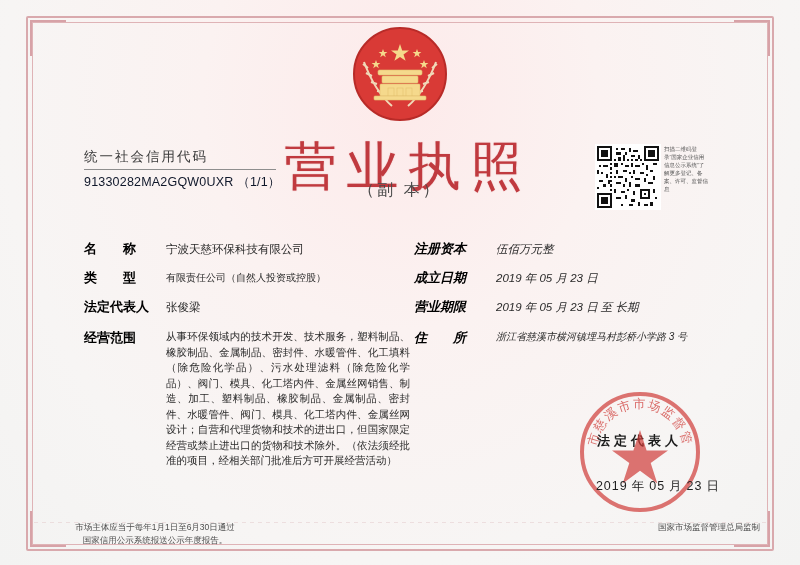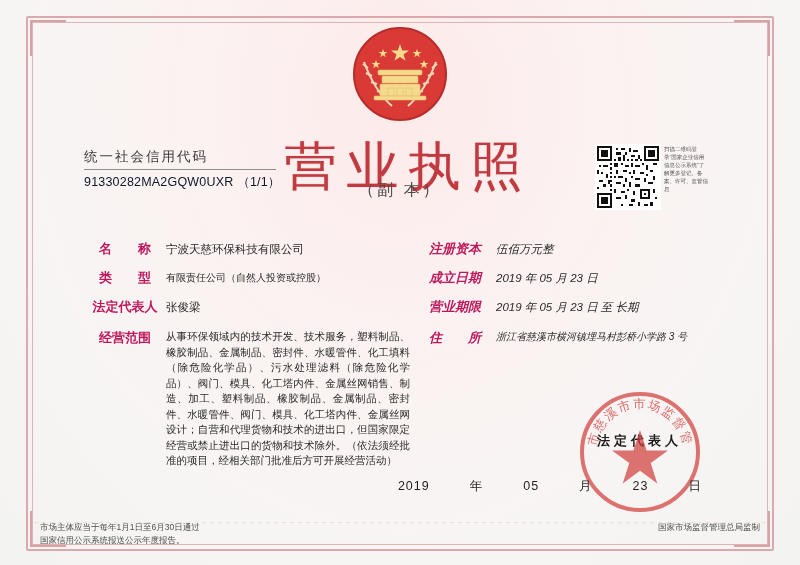--- a/index.html
+++ b/index.html
@@ -158,26 +158,25 @@
   .row {
     display: flex;
     align-items: flex-start;
     margin-bottom: 0;
   }
   .col-left { width: 330px; display: flex; align-items: flex-start; }
   .col-right { width: 306px; display: flex; align-items: flex-start; font-style: italic; }
   .flabel {
     font-size: 13px;
     font-weight: bold;
-    color: #be185d;
+    color: #000000;
     width: 82px;
     flex: none;
     letter-spacing: 0;
     white-space: nowrap;
-    text-align: center;
   }
   .fvalue {
     font-size: 11.5px;
     color: #2a2a2a;
     line-height: 16px;
     flex: 1;
   }
   .fvalue.small { font-size: 10px; }
   .line-row { height: 29px; }
   .line-row .fvalue { padding-top: 1px; }
@@ -202,21 +201,21 @@
     color: #1c1c1c;
   }
   .issue-date {
     position: absolute;
     right: 78px;
     top: 478px;
     font-size: 12.5px;
     color: #1f1f1f;
     letter-spacing: 1px;
   }
-  .issue-date span { margin: 0 20px; }
+  .issue-date span { margin: 0 2px; }
 
   
   .seal {
     position: absolute;
     right: 96px;
     top: 388px;
     width: 128px;
     height: 128px;
     opacity: 0.82;
   }
@@ -227,21 +226,21 @@
     left: 40px;
     right: 40px;
     bottom: 18px;
     display: flex;
     justify-content: space-between;
     align-items: flex-start;
     font-size: 8.5px;
     color: #4d4d4d;
   }
   .footer-left { width: 230px; line-height: 12px; }
-  .footer-center { width: 230px; line-height: 13px; }
+  .footer-center { width: 230px; text-align: center; line-height: 13px; }
   .footer-right { width: 180px; text-align: right; line-height: 12px; }
   .guilloche {
     position: absolute;
     left: 34px;
     right: 34px;
     bottom: 42px;
     height: 1px;
     background: repeating-linear-gradient(90deg, #e6cfd0 0 4px, transparent 4px 8px);
     opacity: 0.6;
   }

